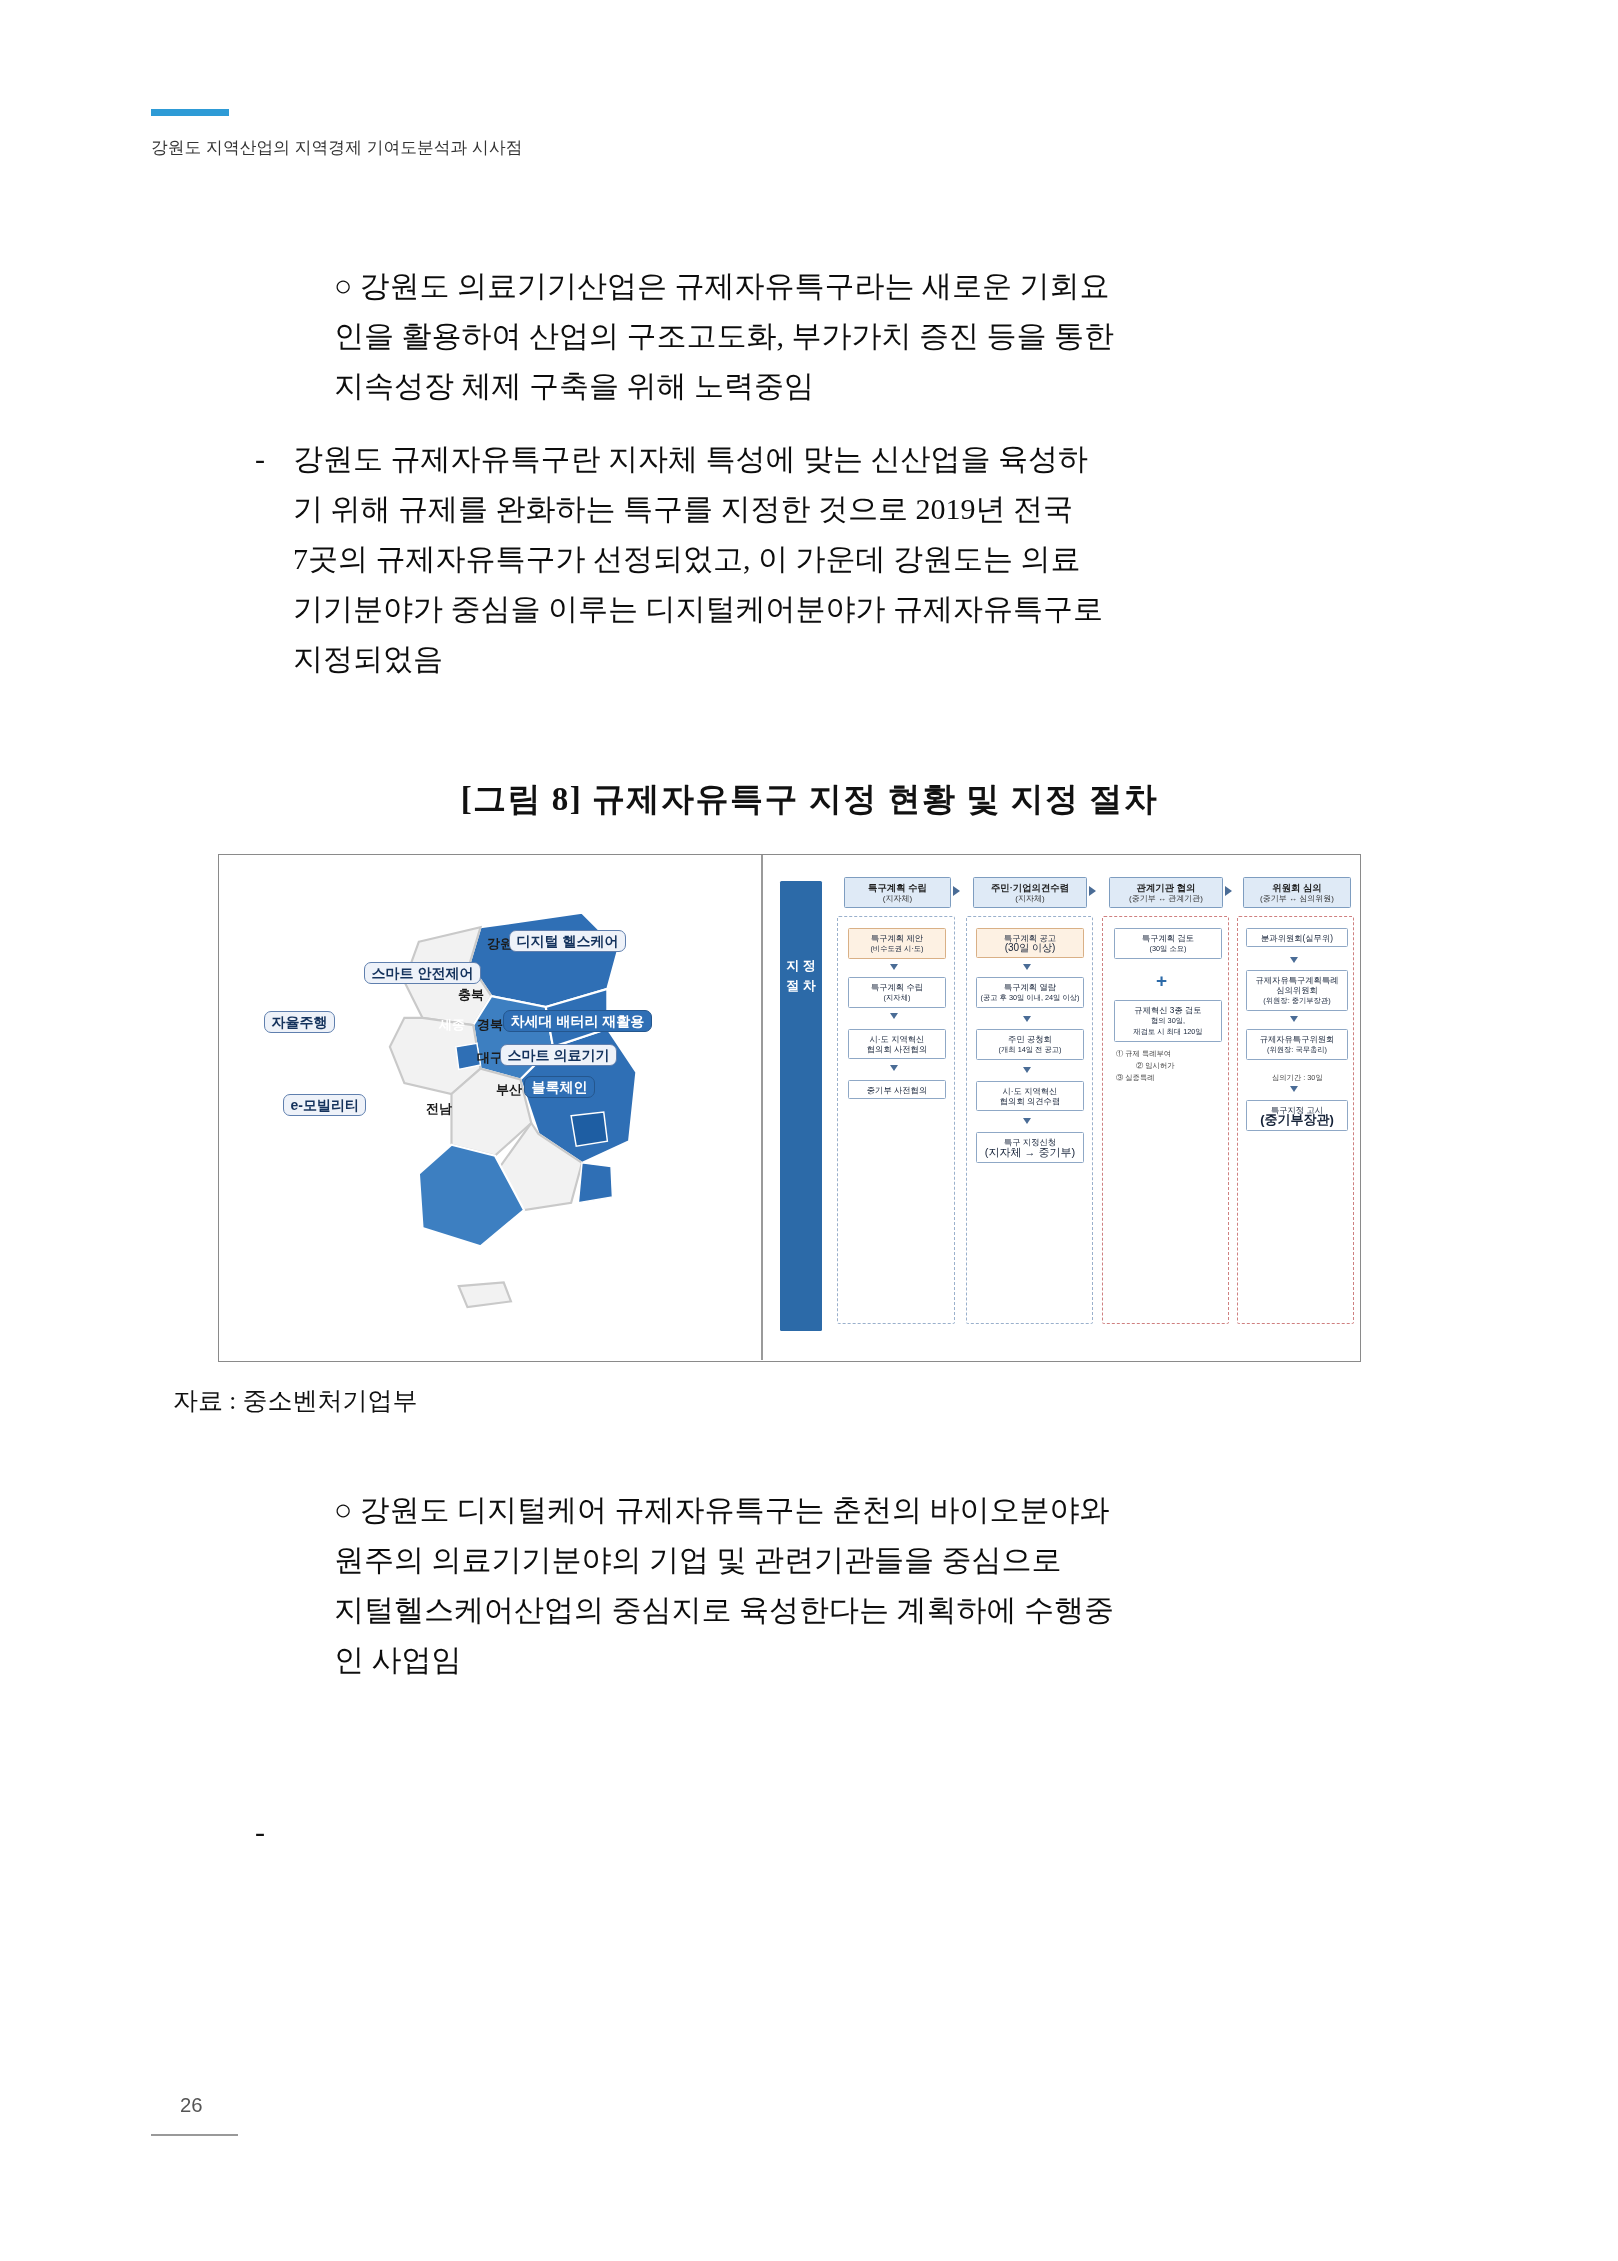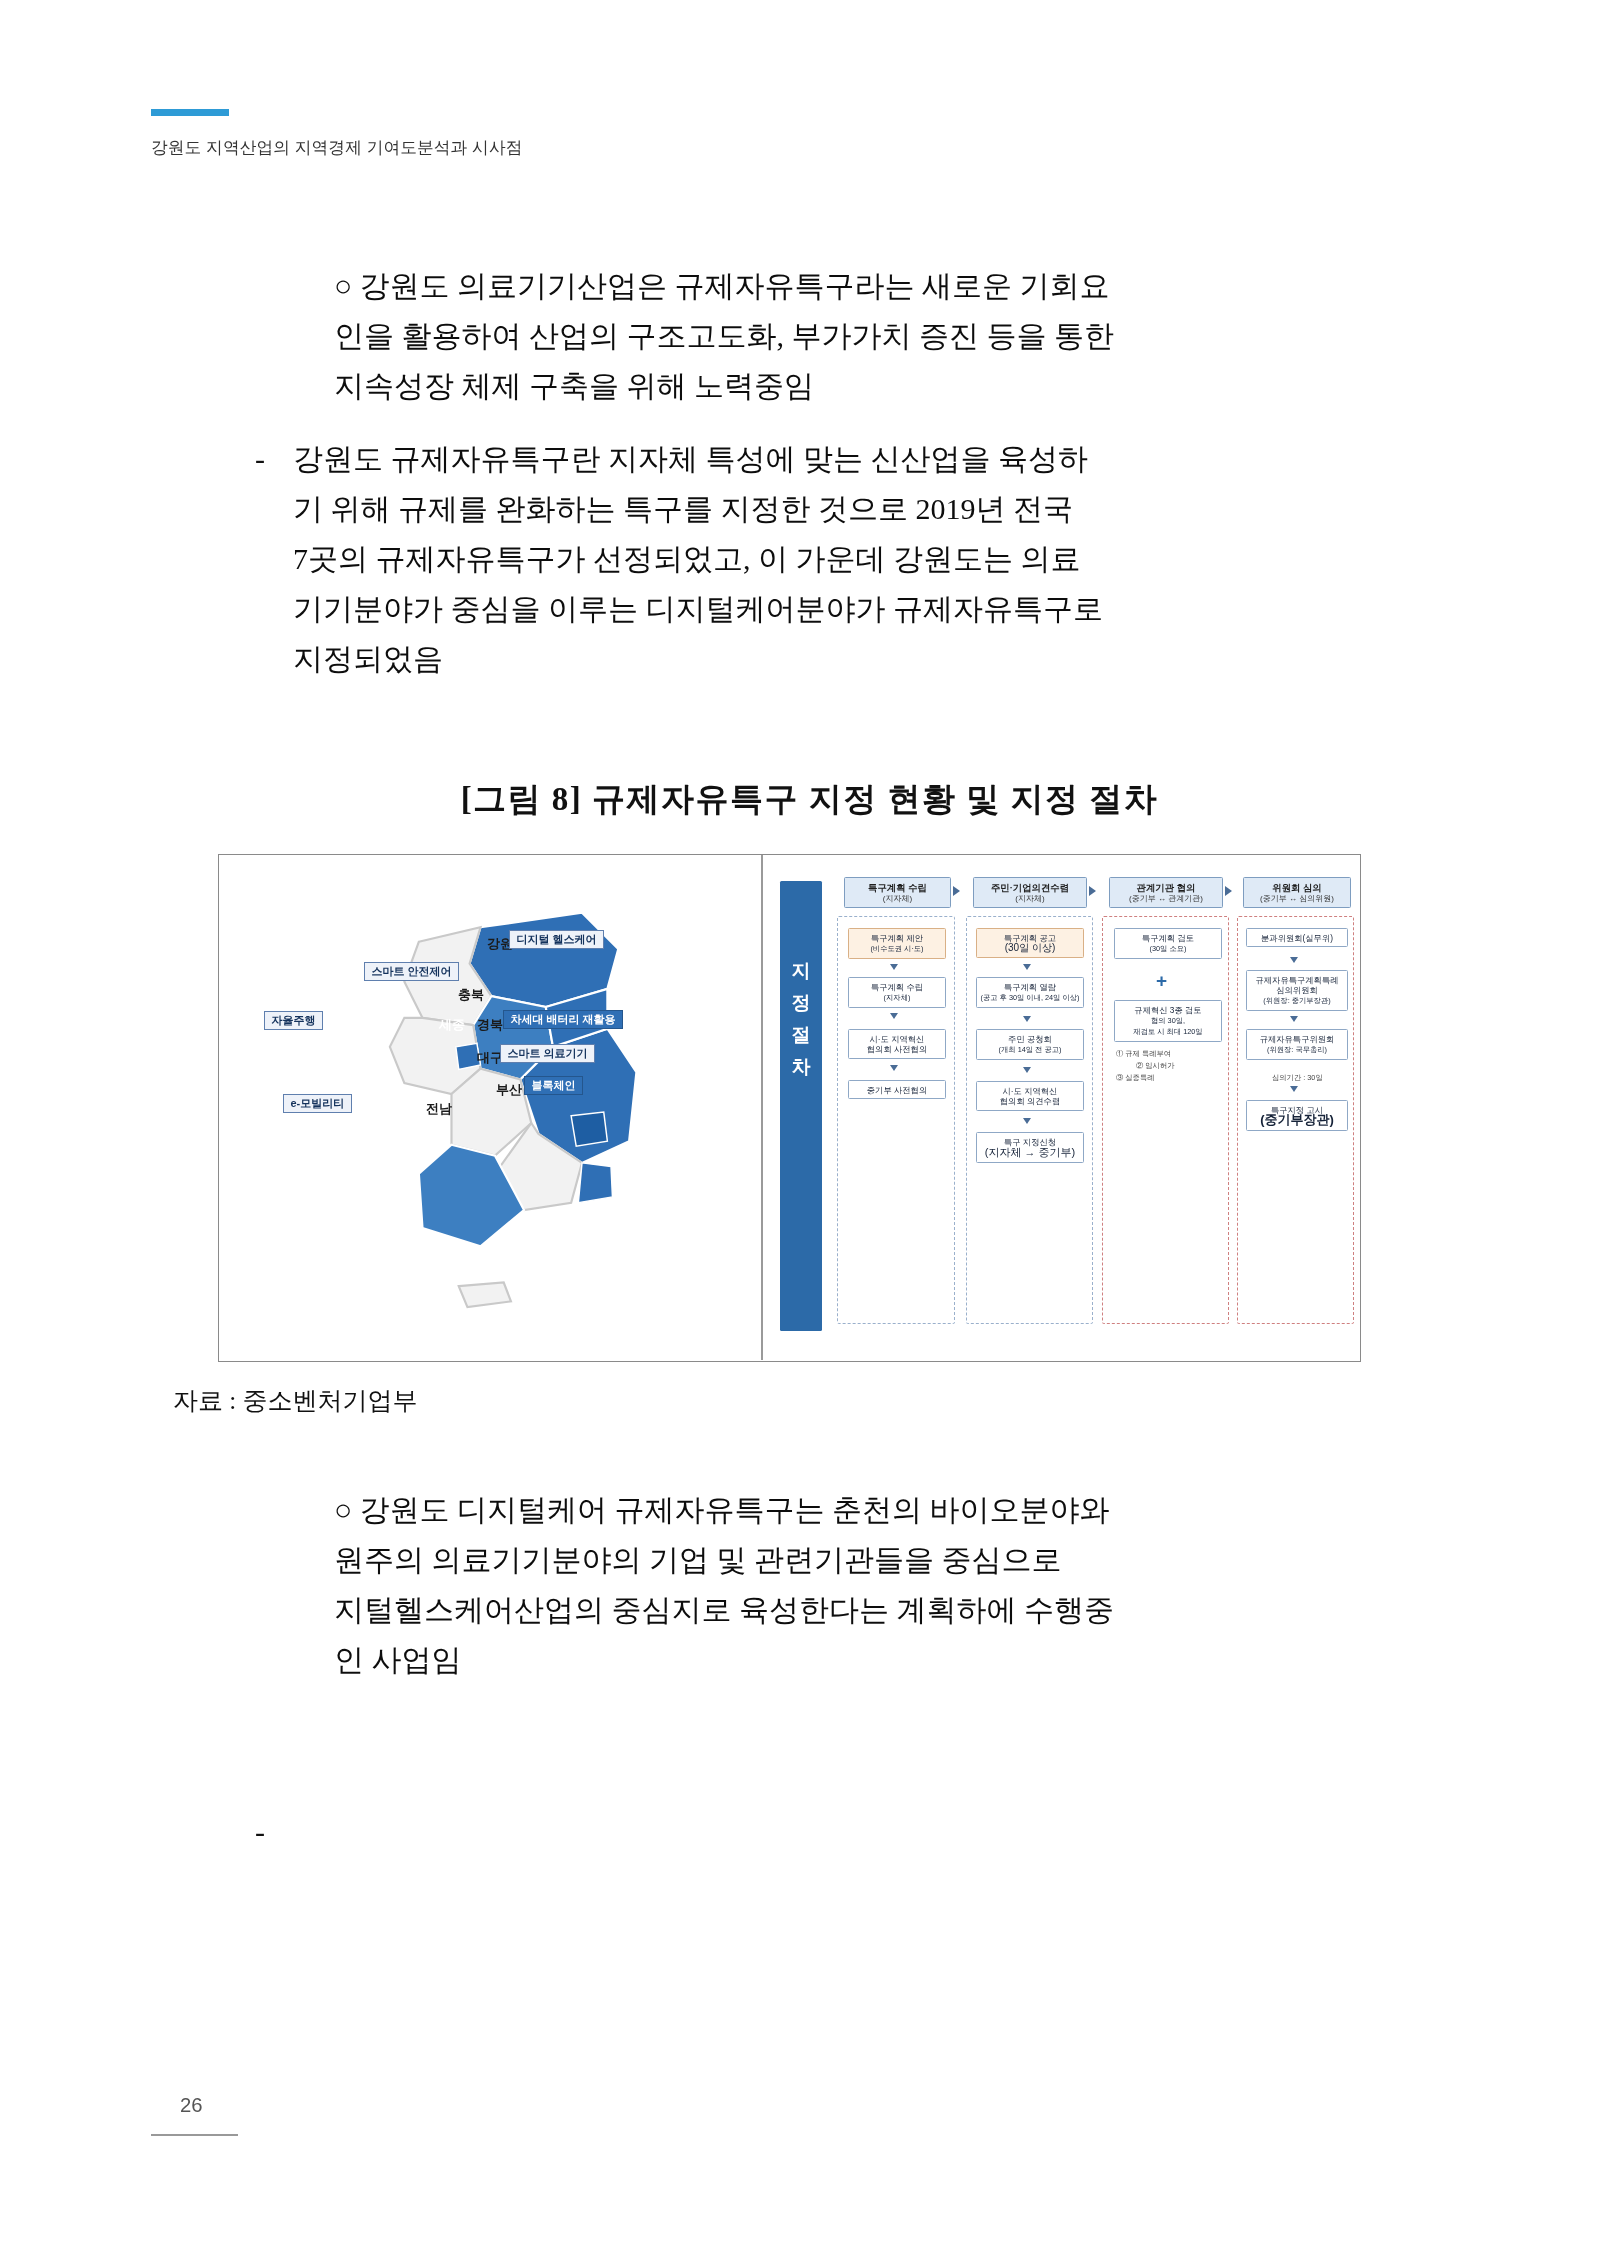--- a/index.html
+++ b/index.html
@@ -60,40 +60,40 @@
   .fig-left{position:absolute;left:0;top:0;width:542px;height:505px;overflow:hidden;}
   .fig-div{position:absolute;left:542px;top:0;width:1.5px;height:505px;background:#9a9a9a;}
   .fig-right{position:absolute;left:545px;top:0;width:596px;height:505px;overflow:hidden;}
 
   
   .mapwrap{position:absolute;inset:0;background:#ffffff;}
   .map-svg{position:absolute;left:22px;top:7.3px;}
   .maplabel{
     position:absolute;
     font-family:"Liberation Sans", sans-serif;
-    font-size:11px;font-weight:bold;color:#14325c;
-    background:#eef2f9;border:1.1px solid #5f7fae;border-radius:0;
+    font-size:14px;font-weight:bold;color:#14325c;
+    background:#eef2f9;border:1.1px solid #5f7fae;border-radius:7px;
     padding:2.9px 6.5px;white-space:nowrap;line-height:1;
   }
   .maplabel.blue{background:#2f6fb5;color:#fff;border-color:#24568d;}
   .region-tag{
     position:absolute;font-family:"Liberation Sans", sans-serif;
     font-size:13px;font-weight:bold;color:#1b1b1b;white-space:nowrap;
   }
   .region-tag.white{color:#ffffff;}
 
   
   .vbar{
     position:absolute;left:16px;top:26px;width:42px;height:450px;background:#2c6aa8;
     border-radius:1.5px;
   }
   .vbar span{
     display:block;text-align:center;color:#fff;font-weight:bold;
-    font-family:Liberation Mono, monospace;font-size:19px;margin-top:75px;
-    line-height:32px;
+    font-family:Liberation Sans, sans-serif;font-size:13px;margin-top:75px;
+    line-height:20px;
   }
   .colhead{
     position:absolute;
     font-family:"Liberation Sans", sans-serif;
     font-size:9.4px;font-weight:bold;text-align:center;color:#1d1d1d;
     background:#dfeaf6;border:0.7px solid #7e9dc0;border-radius:1.5px;
     padding:3.6px 1.5px;line-height:11px;
   }
   .colhead small{display:block;font-size:8px;font-weight:normal;color:#333;}
   .colbox{

